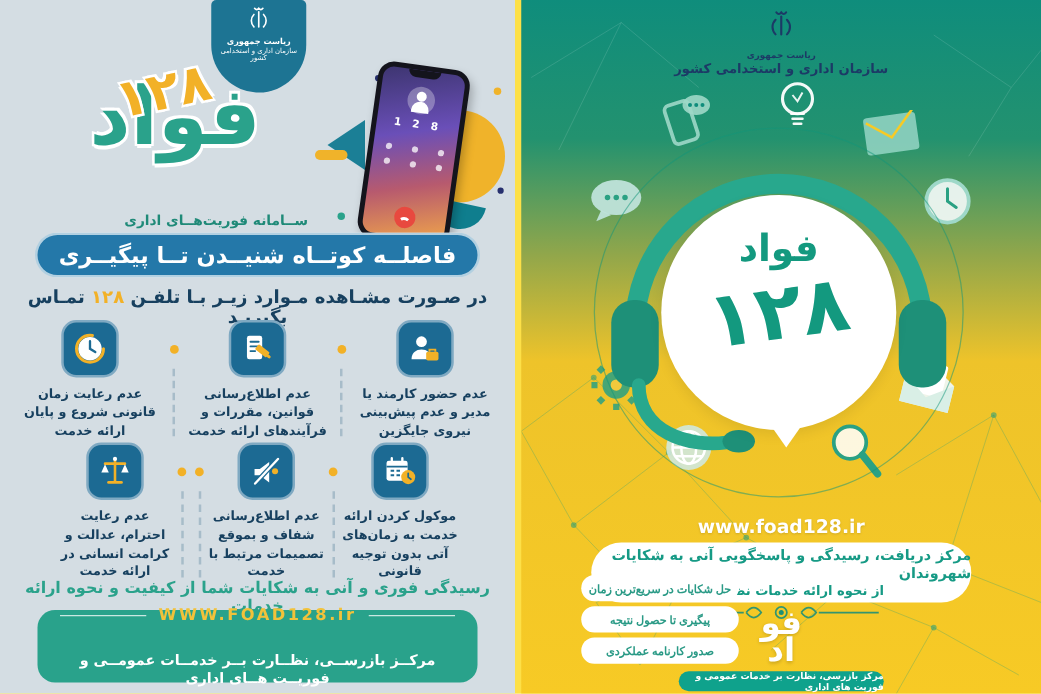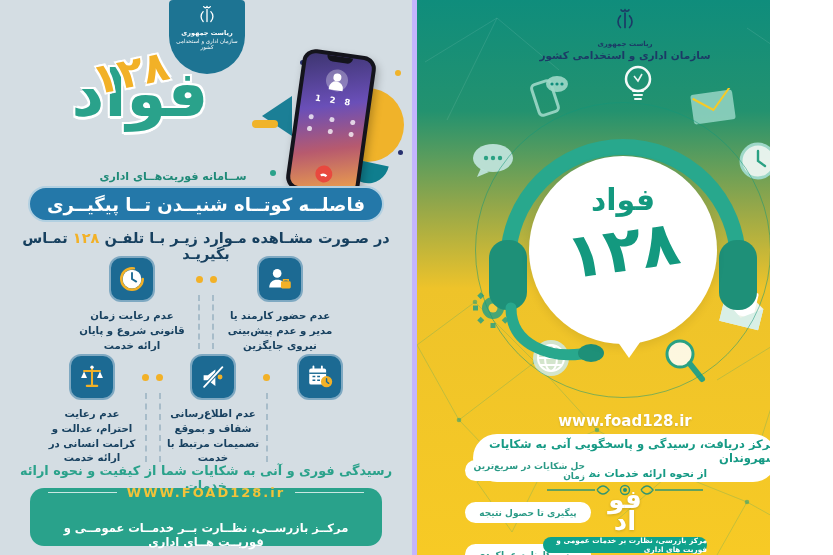--- a/index.html
+++ b/index.html
@@ -1,17 +1,17 @@
 <!DOCTYPE html>
 <html lang="fa"><head>
 <meta charset="utf-8">
 <style>
   * { margin:0; padding:0; box-sizing:border-box; }
   body { font-family:"DejaVu Sans", sans-serif; background:#fff; }
-  .stage { position:relative; width:770px; height:555px; background:#c4b5fd; overflow:hidden; }
+  .stage { position:relative; width:833px; height:555px; background:#fde047; overflow:hidden; }
   .poster { position:absolute; top:0; height:555px; overflow:hidden; }
   .abs { position:absolute; }
 
   
   #left { left:0; width:412px; background:#d4dde3; }
 
   .badge { left:169px; top:0; width:76px; height:74px; background:#1d7493;
            border-radius:4px 4px 38px 38px; display:flex; flex-direction:column;
            align-items:center; padding-top:5px; color:#fff; text-align:center; z-index:5;}
   .badge .l1 { font-size:6.5px; font-weight:bold; margin-top:2px; }
@@ -92,21 +92,21 @@
   .bubble-num { font-size:62px; font-weight:bold; color:#13997f; transform:rotate(-8deg); line-height:1; margin-top:2px; }
 
   .r-url { left:0; top:412px; width:416px; text-align:center; color:#fff; font-weight:bold; font-size:15px;
            text-shadow:0 1px 2px rgba(0,0,0,.15); z-index:4; }
   .mission { left:56px; top:434px; width:304px; height:48px; background:#fff; border-radius:24px; z-index:4;
              display:flex; flex-direction:column; align-items:center; justify-content:center; direction:rtl; }
   .mission .m1 { font-size:11.5px; font-weight:bold; color:#169a85; }
   .mission .m2 { font-size:10.5px; font-weight:bold; color:#169a85; margin-top:2px; }
 
   .pill { background:#fff; border-radius:12px; height:21px; display:flex; align-items:center; justify-content:center;
-          font-size:9px; font-weight:bold; color:#2a9a86; direction:rtl; margin-bottom:21px; padding:0 6px; }
+          font-size:9px; font-weight:bold; color:#2a9a86; direction:rtl; margin-bottom:4px; padding:0 6px;font-family:Liberation Serif, serif; }
   .pill.small { font-size:7.2px; }
   .pill-col { display:flex; flex-direction:column; z-index:4; }
   #pills-left { left:48px; top:460px; width:126px; }
   #pills-right { left:258px; top:460px; width:124px; }
 
   .logo { left:184px; top:462px; width:48px; text-align:center; color:#fff; font-weight:bold;
           font-size:26px; line-height:.85; z-index:4; text-shadow:0 1px 3px rgba(0,0,0,.18);margin-top:26px; }
   .r-footer { left:126px; top:537px; width:164px; height:16px; background:#0fa28c; border-radius:9px;
               color:#fff; font-size:7.3px; font-weight:bold; display:flex; align-items:center;
               justify-content:center; direction:rtl; z-index:4; }
@@ -185,20 +185,31 @@
             <rect x="17" y="18.5" width="10.5" height="7.5" rx="1.5" fill="#f2b127"></rect>
             <path d="M19.8 18.5v-1.8h5v1.8" stroke="#f2b127" stroke-width="1.6" fill="none"></path>
           </svg>
         </div>
         <div class="tile-label">عدم حضور کارمند یا مدیر و عدم پیش‌بینی نیروی جایگزین</div>
       </div>
       <div class="sep">
           <span class="sep-dot"></span>
           <span class="sep-dash"></span>
         </div>
+      <div class="icon-col">
+        <div class="tile">
+          <svg width="30" height="30" viewBox="0 0 32 32">
+            <rect x="7" y="5" width="13" height="20" rx="2" fill="#fff"></rect>
+            <path d="M10 10h7M10 14h7M10 18h4" stroke="#1c6a93" stroke-width="1.6" stroke-linecap="round"></path>
+            <rect x="14" y="15" width="12" height="5.5" rx="1" fill="#f2b127" transform="rotate(38 20 18)"></rect>
+            <rect x="21" y="20" width="7" height="2.6" rx="1.3" fill="#f2b127" transform="rotate(38 24 21)"></rect>
+          </svg>
+        </div>
+        <div class="tile-label">عدم اطلاع‌رسانی قوانین، مقررات و فرآیندهای ارائه خدمت</div>
+      </div>
       <div class="sep">
           <span class="sep-dot"></span>
           <span class="sep-dash"></span>
         </div>
       <div class="icon-col">
         <div class="tile">
           <svg width="30" height="30" viewBox="0 0 32 32">
             <circle cx="16" cy="16" r="10" fill="#fff"></circle>
             <circle cx="16" cy="16" r="11.5" fill="none" stroke="#f2b127" stroke-width="2.6" stroke-dasharray="56 17" stroke-linecap="round"></circle>
             <path d="M16 9.5v6.5l4.5 2.8" stroke="#1c6a93" stroke-width="2" fill="none" stroke-linecap="round"></path>
@@ -213,20 +224,21 @@
         <div class="tile">
           <svg width="30" height="30" viewBox="0 0 32 32">
             <rect x="4.5" y="7" width="18" height="17" rx="2" fill="#fff"></rect>
             <path d="M4.5 12h18" stroke="#1c6a93" stroke-width="1.5"></path>
             <path d="M9 4.8v4M18 4.8v4" stroke="#fff" stroke-width="2" stroke-linecap="round"></path>
             <path d="M8 15.5h3M13 15.5h3M8 19.5h3M13 19.5h3" stroke="#1c6a93" stroke-width="1.7"></path>
             <circle cx="23" cy="21" r="6" fill="#f2b127"></circle>
             <path d="M23 17.8v3.2l2.3 1.8" stroke="#1c6a93" stroke-width="1.5" fill="none" stroke-linecap="round"></path>
           </svg>
         </div>
+        <div class="tile-label">موکول کردن ارائه خدمت به زمان‌های آتی بدون توجیه قانونی</div>
       </div>
       <div class="sep">
           <span class="sep-dot"></span>
           <span class="sep-dash"></span>
         </div>
       <div class="icon-col">
         <div class="tile">
           <svg width="30" height="30" viewBox="0 0 32 32">
             <path d="M6 14v5.5h4.5l8 6V8l-8 6z" fill="#fff"></path>
             <circle cx="23.5" cy="16" r="2.6" fill="#f2b127"></circle>

